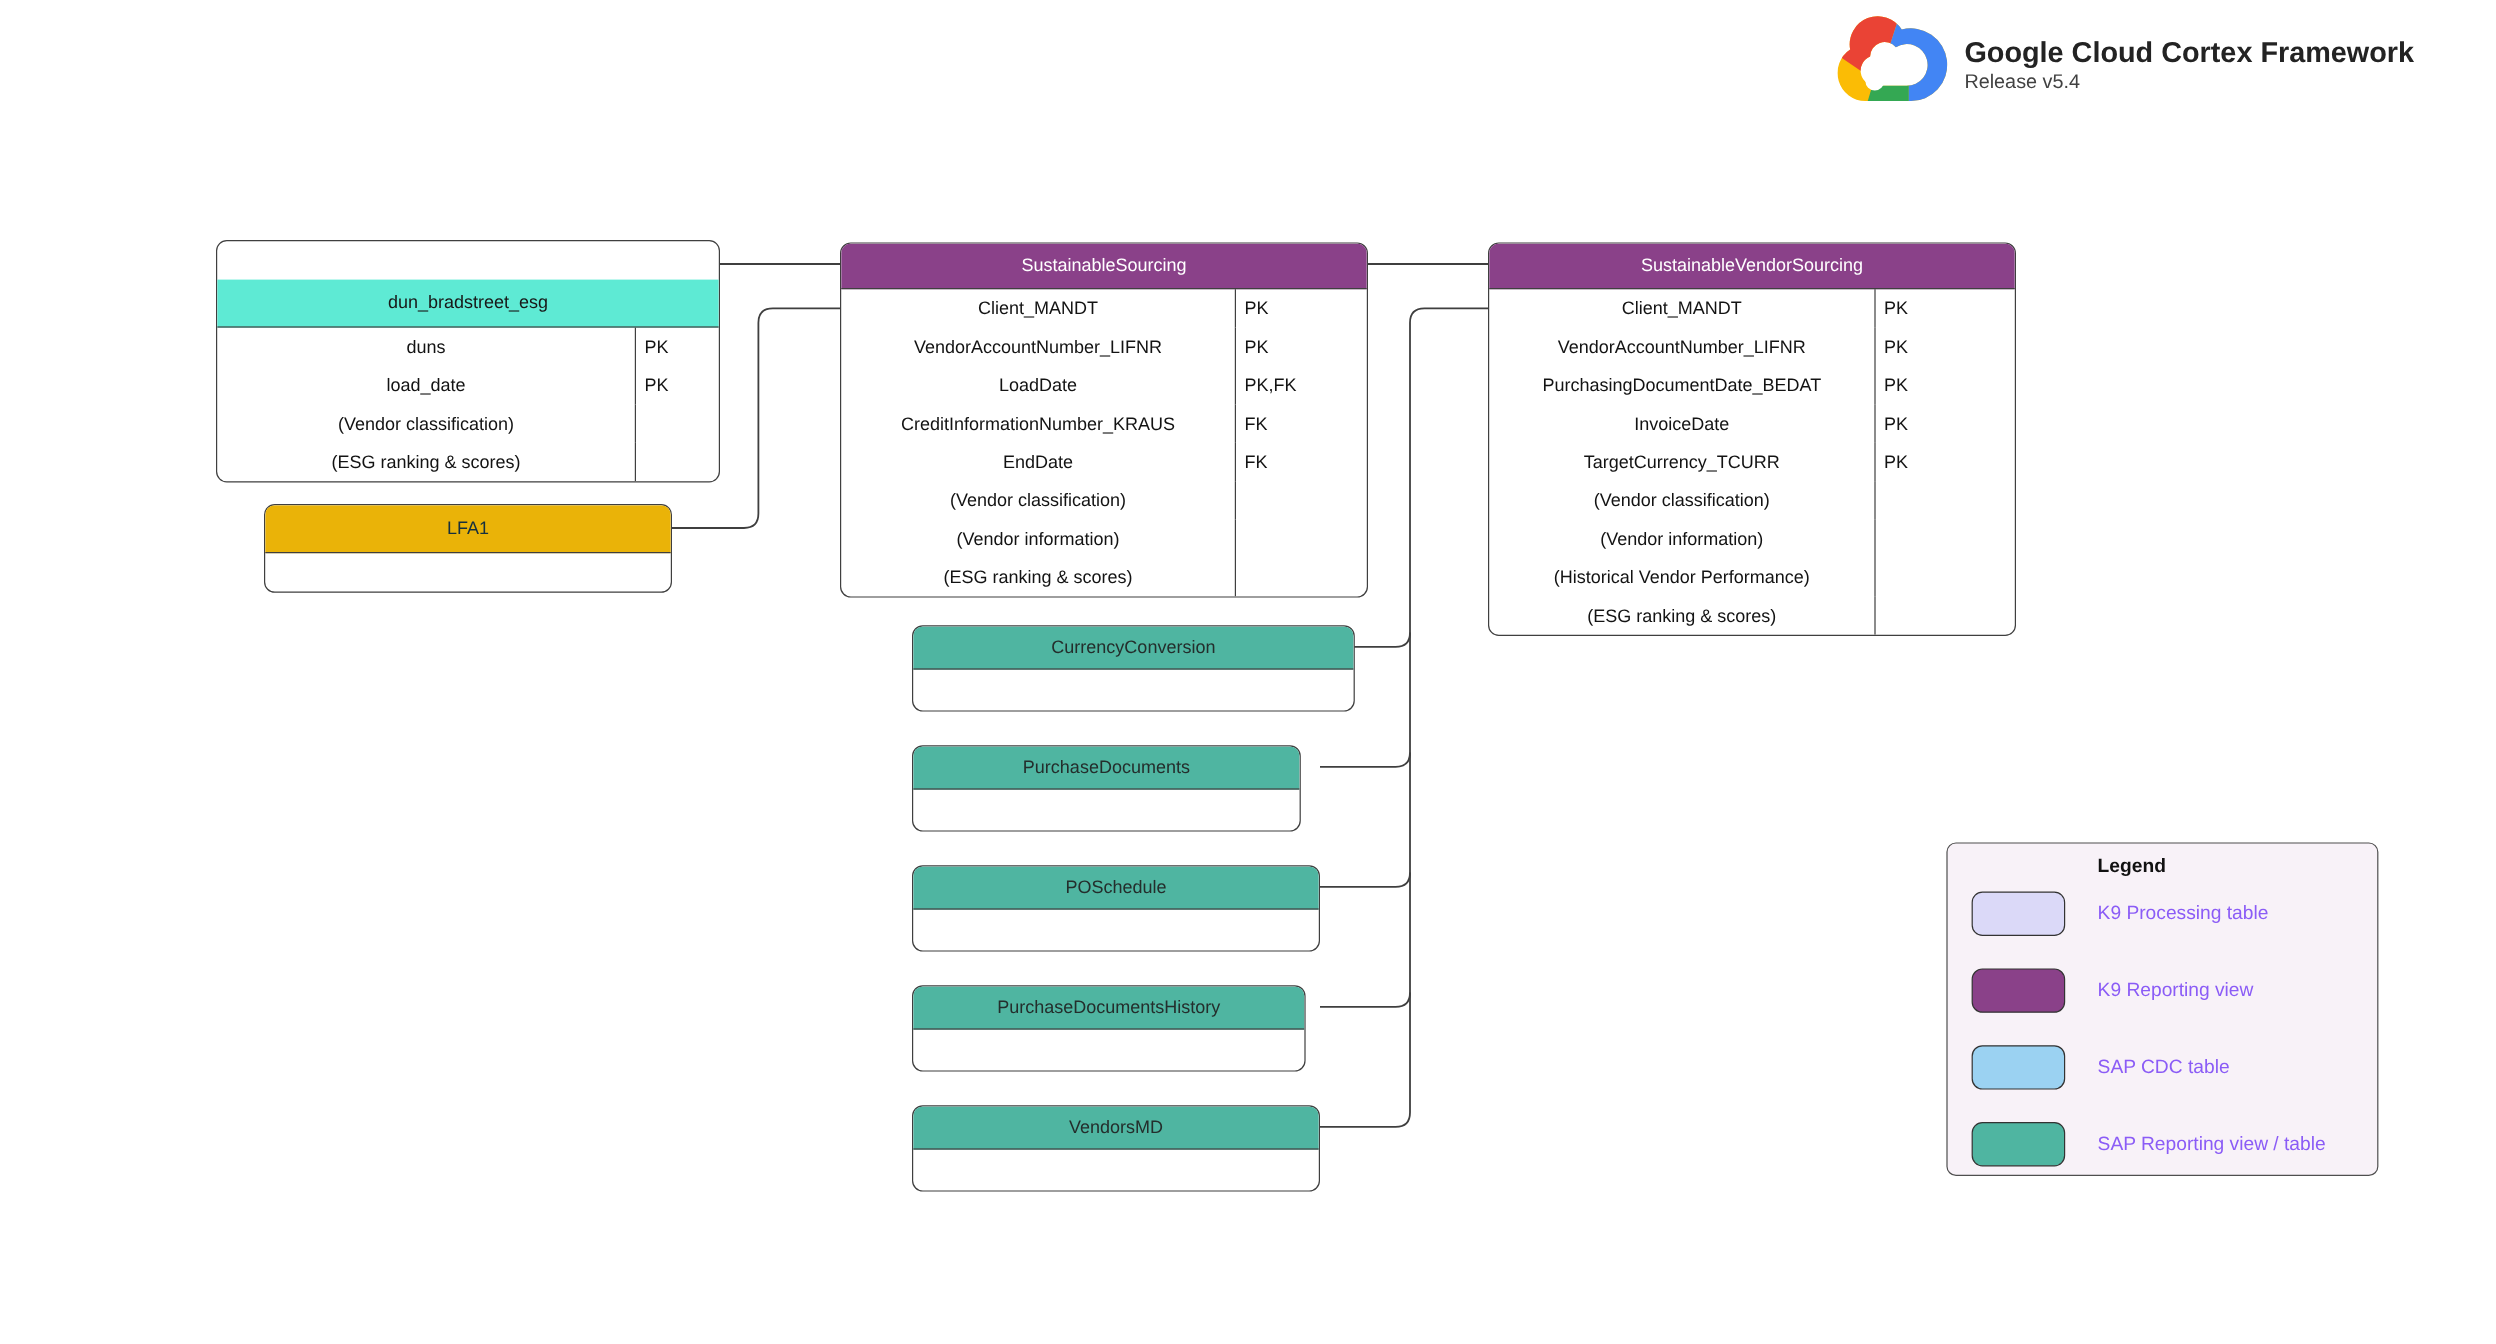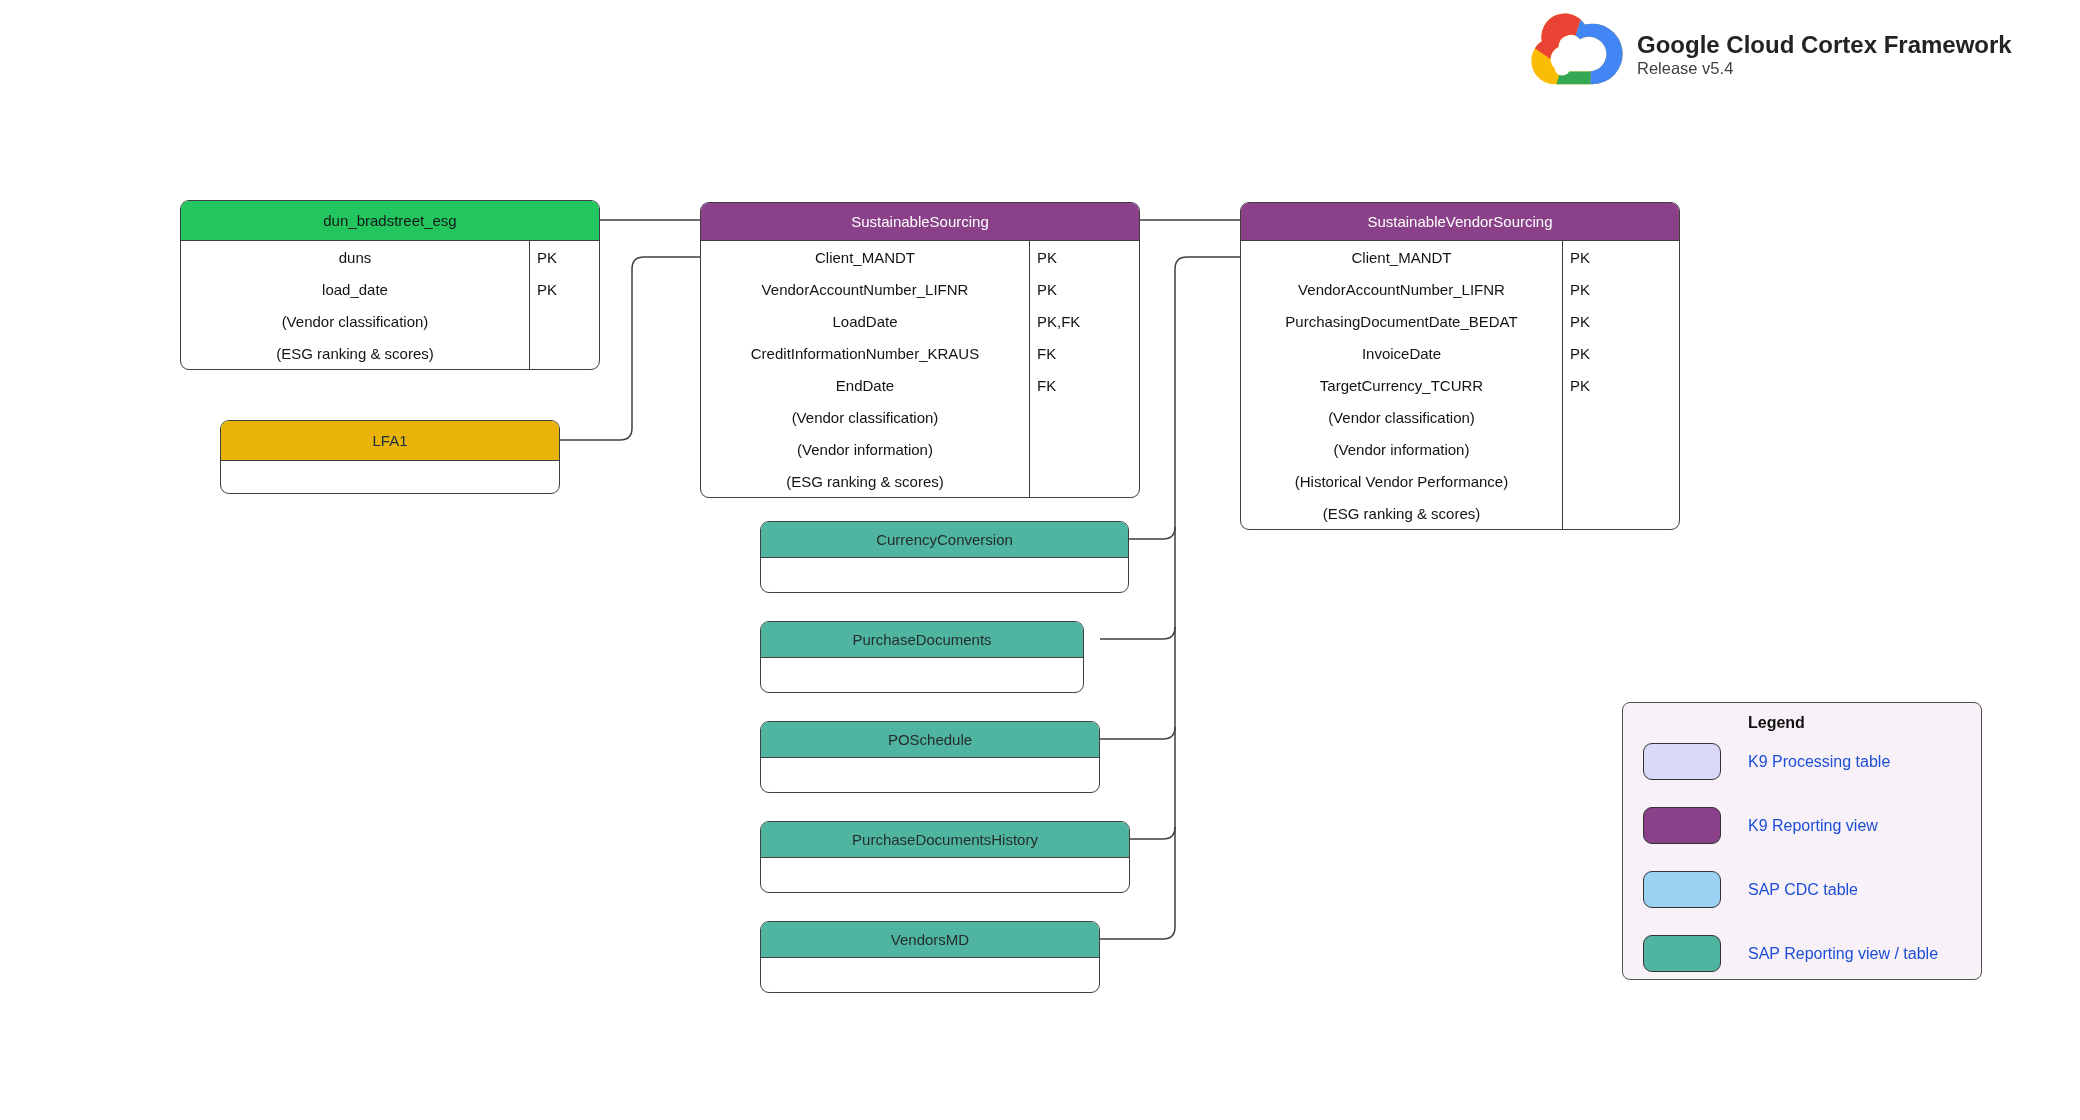--- a/index.html
+++ b/index.html
@@ -10,21 +10,21 @@
   }
   .page { position:absolute; inset:0; }
   svg.connectors { position:absolute; left:0; top:0; z-index:0; }
   svg.connectors path { fill:none; stroke:#3f3f3f; stroke-width:1.5; }
 
   
   .tbl { position:absolute; z-index:1; background:#ffffff; border:1px solid #3f3f3f;
          border-radius:9px; overflow:hidden; box-sizing:border-box; }
   .tbl .hd { display:flex; align-items:center; justify-content:center;
              font-size:15px; border-bottom:1px solid #3f3f3f; box-sizing:border-box; }
-  .hd.lavender { background:#22c55e; color:#181818; }
+  .hd.lavender { background:#5eead4; color:#181818;margin-top:32px; }
   .hd.purple   { background:#8a4189; color:#ffffff; }
   .hd.blue     { background:#eab308; color:#16303e; }
   .hd.teal     { background:#4fb5a1; color:#242e2c; }
   .hd40 { height:40px; } .hd38 { height:38px; } .hd36 { height:36px; }
   .row { display:flex; height:32px; }
   .row .nm { flex:1; display:flex; align-items:center; justify-content:center;
              font-size:15px; color:#131313; white-space:nowrap; }
   .row .ky { display:flex; align-items:center; padding-left:7px; font-size:15px;
              color:#131313; border-left:1px solid #3f3f3f; box-sizing:border-box; }
   .kw70  .ky { width:70px; }
@@ -44,21 +44,21 @@
             background:#f8f2f8; border:1px solid #4f4f4f; border-radius:8px;
             box-sizing:border-box; z-index:1; }
   .legend .lg-title { position:absolute; left:125px; top:11px; font-weight:bold;
                       font-size:16px; color:#111; }
   .lg-item { position:absolute; left:0; width:100%; height:37px; }
   .lg-item .sw { position:absolute; left:20px; top:0; width:78px; height:37px;
                  border:1.5px solid #333; border-radius:9px; box-sizing:border-box; }
   .sw.lavender { background:#dbd9f8; } .sw.purple { background:#8a4189; }
   .sw.blue { background:#9bd2f2; }     .sw.teal { background:#4fb5a1; }
   .lg-item .lb { position:absolute; left:125px; top:0; line-height:37px;
-                 font-size:16px; color:#1d4ed8; white-space:nowrap; }
+                 font-size:16px; color:#8b5cf6; white-space:nowrap; }
 </style>
 </head>
 <body>
 
 <div class="page">
 
   <svg class="connectors" width="2080" height="1120">
     <path d="M 600 220 H 700"></path>
     <path d="M 560 440 H 620 Q 632 440 632 428 V 269 Q 632 257 644 257 H 700"></path>
     <path d="M 1140 220 H 1240"></path>
@@ -196,21 +196,21 @@
   <div class="tbl" style="left:760px; top:621px; width:324px;">
     <div class="hd teal hd36">PurchaseDocuments</div>
     <div class="empty34"></div>
   </div>
 
   <div class="tbl" style="left:760px; top:721px; width:340px;">
     <div class="hd teal hd36">POSchedule</div>
     <div class="empty34"></div>
   </div>
 
-  <div class="tbl" style="left:760px; top:821px; width:370px;">
+  <div class="tbl" style="left:760px; top:821px; width:328px;">
     <div class="hd teal hd36">PurchaseDocumentsHistory</div>
     <div class="empty34"></div>
   </div>
 
   <div class="tbl" style="left:760px; top:921px; width:340px;">
     <div class="hd teal hd36">VendorsMD</div>
     <div class="empty34"></div>
   </div>
 
   <div class="legend">

